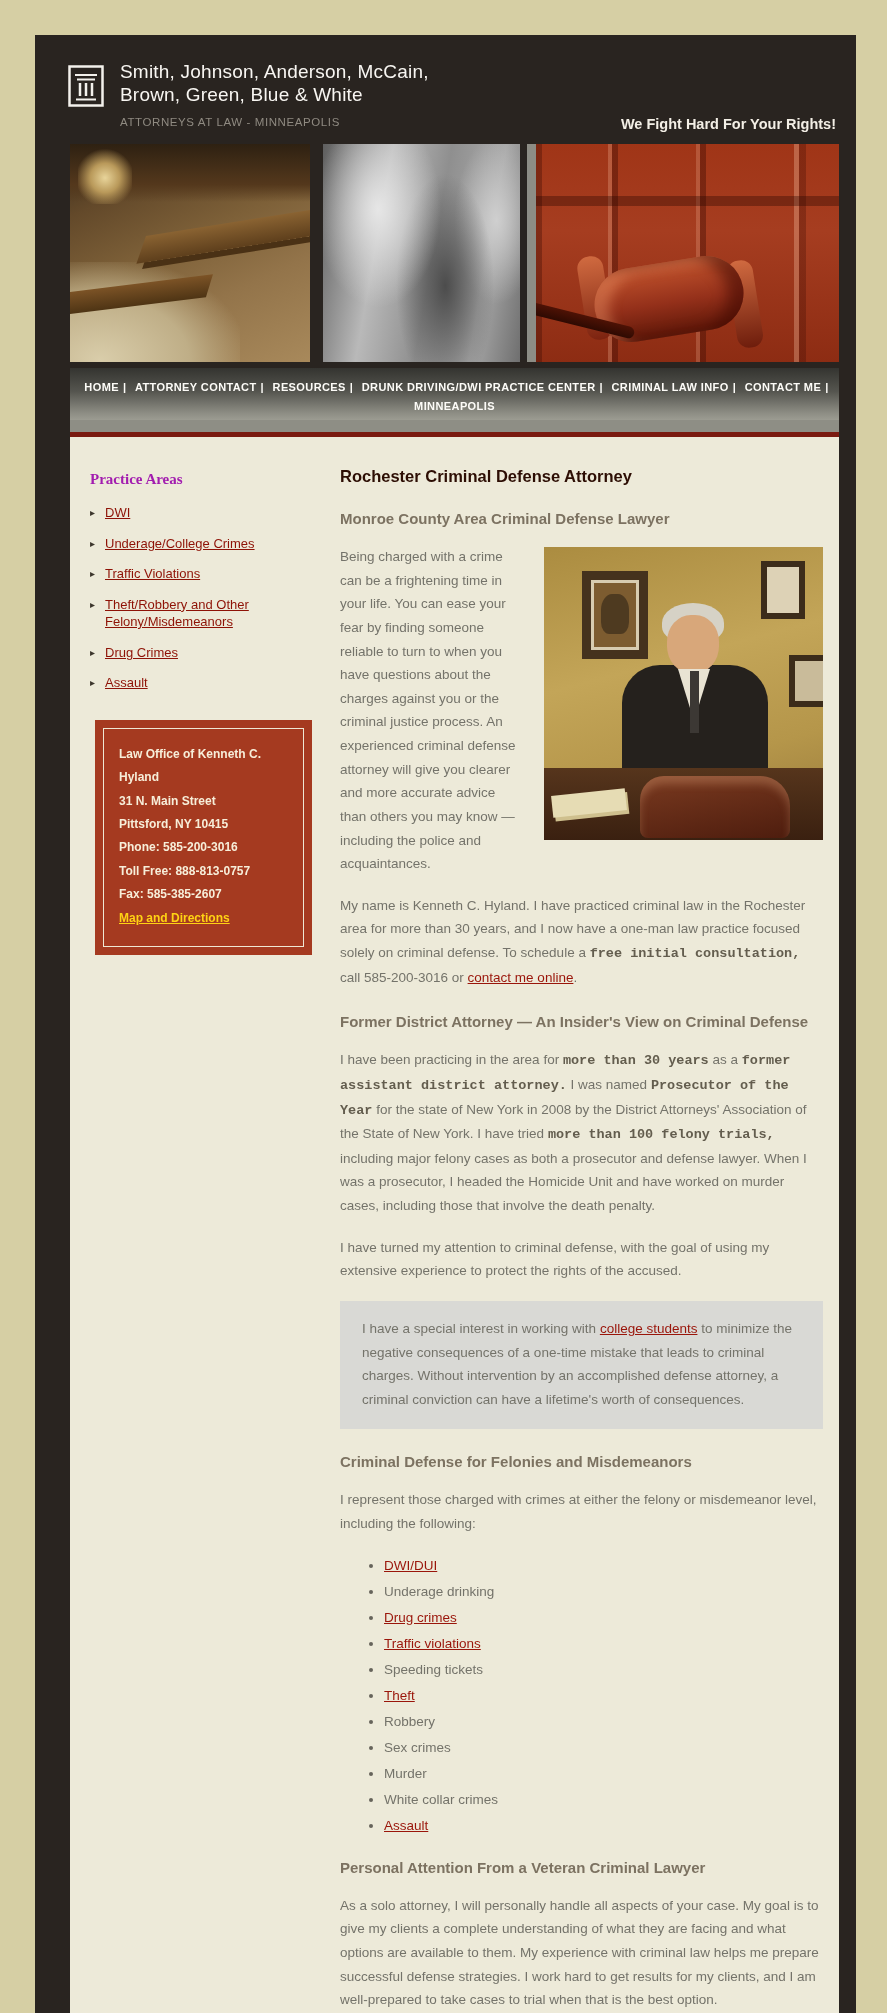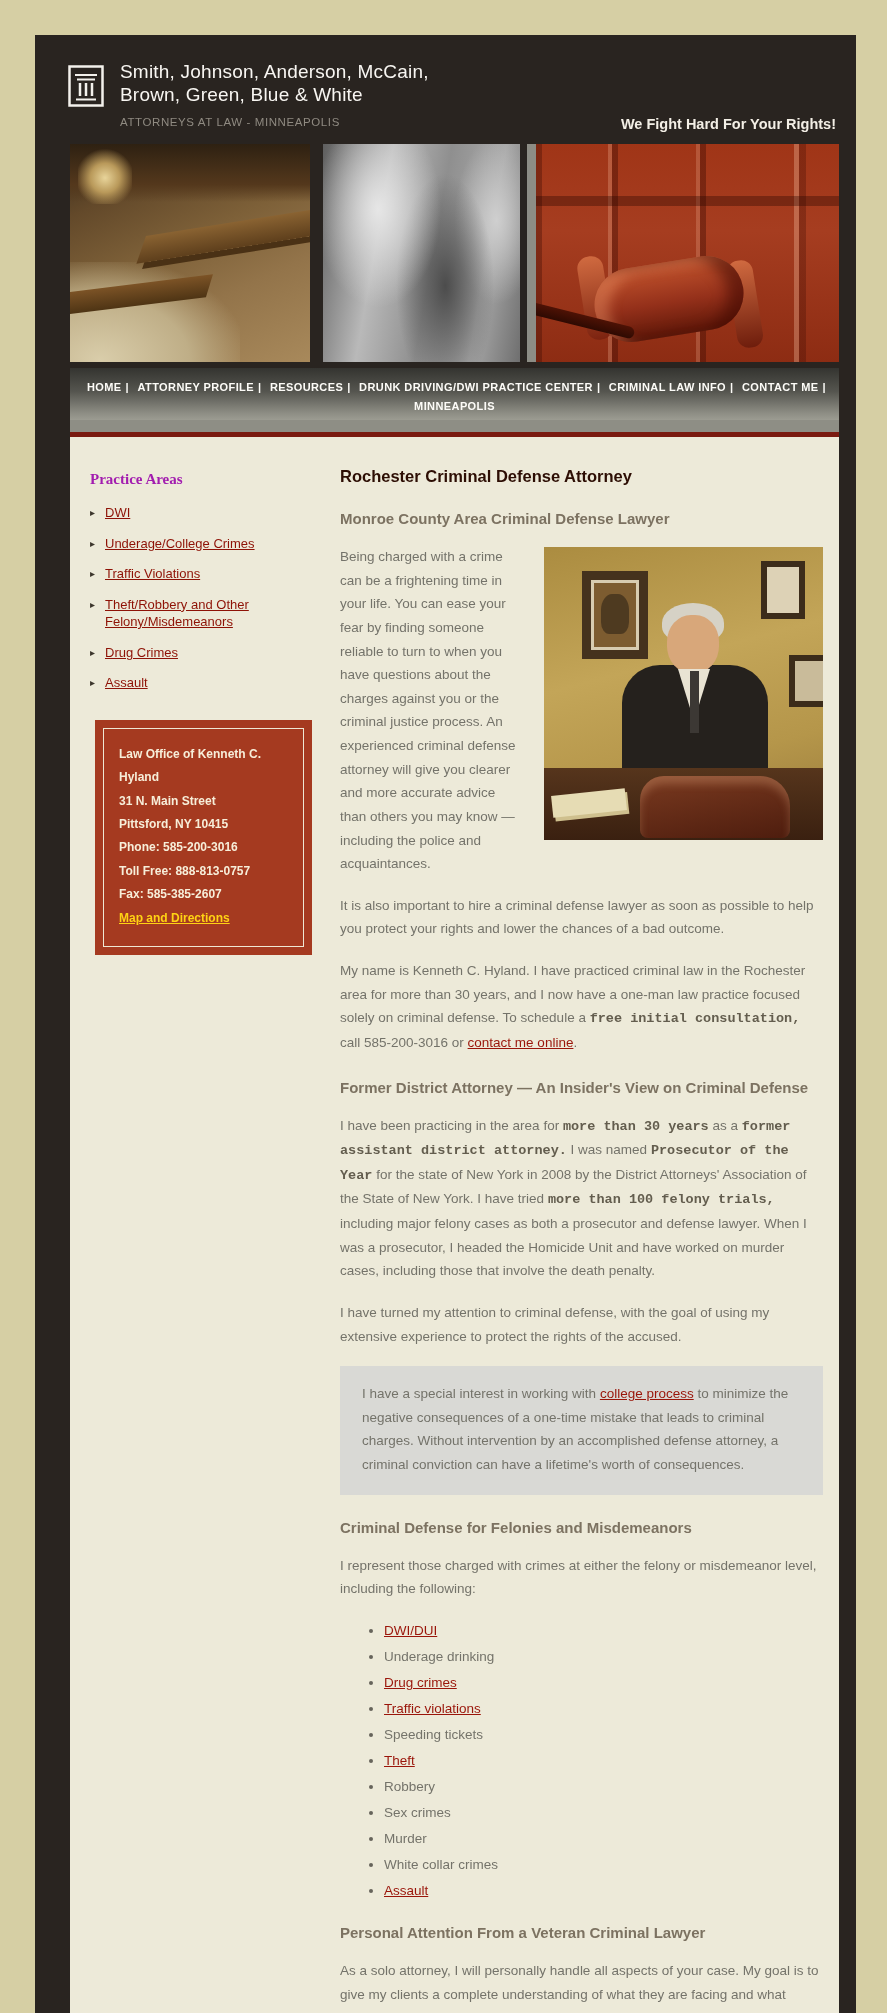--- a/index.html
+++ b/index.html
@@ -150,21 +150,21 @@
       <div class="gavel-ring1"></div>
       <div class="gavel-ring2"></div>
       <div class="gavel-head"></div>
       <div class="gavel-handle"></div>
     </div>
   </div>
 
   <div class="navbar inset">
     <div class="nl">
       <a>HOME</a><span class="sep">|</span>
-      <a>ATTORNEY PROFILE</a><span class="sep">|</span>
+      <a>ATTORNEY CONTACT</a><span class="sep">|</span>
       <a>RESOURCES</a><span class="sep">|</span>
       <a>DRUNK DRIVING/DWI PRACTICE CENTER</a><span class="sep">|</span>
       <a>CRIMINAL LAW INFO</a><span class="sep">|</span>
       <a>CONTACT ME</a><span class="sep">|</span>
     </div>
     <div class="nl">
       <a>MINNEAPOLIS</a>
     </div>
   </div>
   <div class="nav-strip inset"></div>
@@ -228,29 +228,28 @@
         <div class="man-hair"></div>
         <div class="man-face"></div>
         <div class="man-shirt"></div>
         <div class="man-tie"></div>
         <div class="desk"></div>
         <div class="papers"></div>
         <div class="bag"></div>
       </div>
 
       <p>Being charged with a crime can be a frightening time in your life. You can ease your fear by finding someone reliable to turn to when you have questions about the charges against you or the criminal justice process. An experienced criminal defense attorney will give you clearer and more accurate advice than others you may know — including the police and acquaintances.</p>
-      <p>It is also important to hire a criminal defense lawyer as soon as possible to help you protect your rights and lower the chances of a bad outcome.</p>
       <p><span>My name is Kenneth C. Hyland. I have practiced criminal law in the Rochester area for more than 30 years, and I now have a one-man law practice focused solely on criminal defense. To schedule a </span><span class="bserif">free initial consultation,</span><span> call 585-200-3016 or </span><a>contact me online</a><span>.</span></p>
 
       <h2>Former District Attorney — An Insider's View on Criminal Defense</h2>
       <p><span>I have been practicing in the area for </span><span class="bserif">more than 30 years</span><span> as a </span><span class="bserif">former assistant district attorney.</span><span> I was named </span><span class="bserif">Prosecutor of the Year</span><span> for the state of New York in 2008 by the District Attorneys' Association of the State of New York. I have tried </span><span class="bserif">more than 100 felony trials,</span><span> including major felony cases as both a prosecutor and defense lawyer. When I was a prosecutor, I headed the Homicide Unit and have worked on murder cases, including those that involve the death penalty.</span></p>
       <p>I have turned my attention to criminal defense, with the goal of using my extensive experience to protect the rights of the accused.</p>
 
       <div class="callout">
-        <p><span>I have a special interest in working with </span><a>college process</a><span> to minimize the negative consequences of a one-time mistake that leads to criminal charges. Without intervention by an accomplished defense attorney, a criminal conviction can have a lifetime's worth of consequences.</span></p>
+        <p><span>I have a special interest in working with </span><a>college students</a><span> to minimize the negative consequences of a one-time mistake that leads to criminal charges. Without intervention by an accomplished defense attorney, a criminal conviction can have a lifetime's worth of consequences.</span></p>
       </div>
 
       <h2>Criminal Defense for Felonies and Misdemeanors</h2>
       <p>I represent those charged with crimes at either the felony or misdemeanor level, including the following:</p>
 
       <ul class="crime-list">
         <li><a>DWI/DUI</a></li>
         <li>Underage drinking</li>
         <li><a>Drug crimes</a></li>
         <li><a>Traffic violations</a></li>

